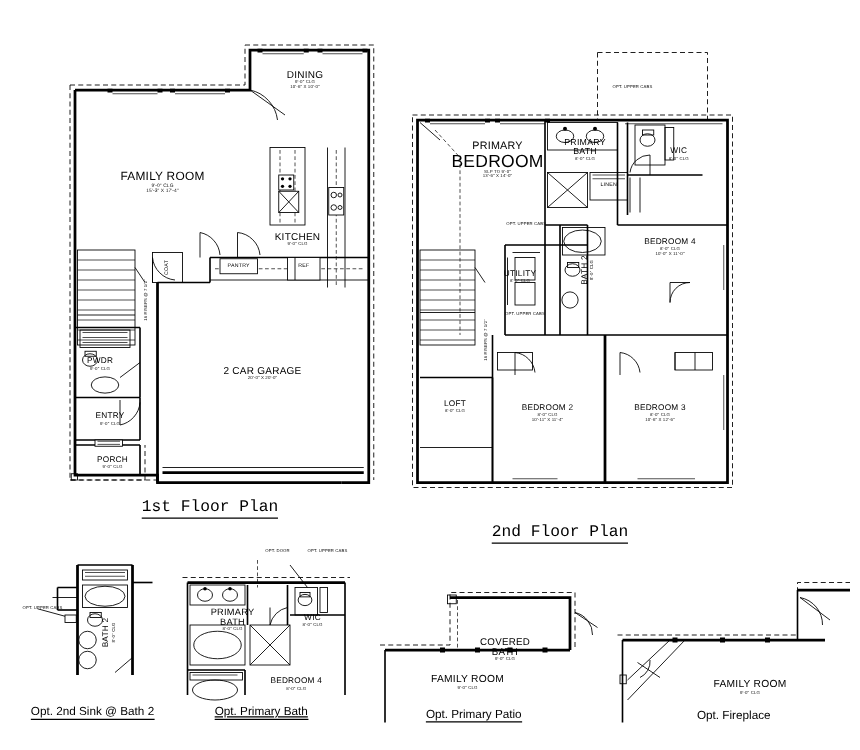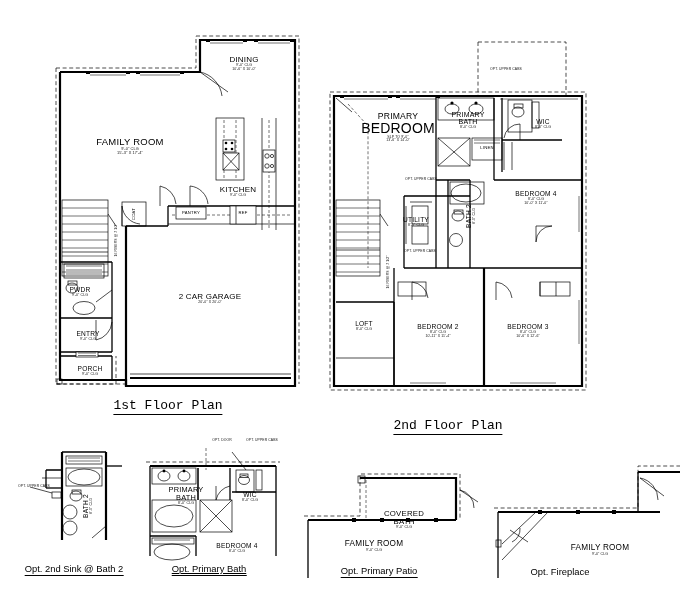--- a/index.html
+++ b/index.html
@@ -496,17 +496,17 @@
   <div class="dim2">9'-0" CLG</div>
 </div>
 <div class="opt-title" style="left:379px;top:565px;font-size:9.4px;">
   <span>Opt. Primary Patio</span>
 </div>
 
 <div class="lbl" style="left:600px;top:550px;">
   <div class="room-name xs" style="font-size:8.2px">FAMILY ROOM</div>
   <div class="dim2">9'-0" CLG</div>
 </div>
-<div class="opt-title" style="left:560px;top:566px;font-size:9.4px;border-bottom:none;">
+<div class="opt-title" style="left:587px;top:566px;font-size:9.4px;border-bottom:none;">
   <span>Opt. Fireplace</span>
 </div>
 
 </div>
 
 </body></html>

